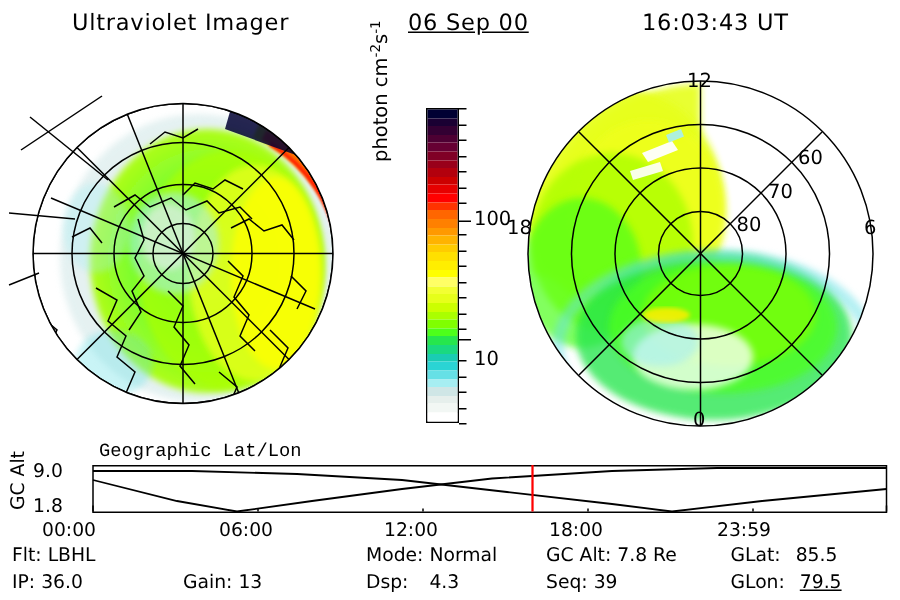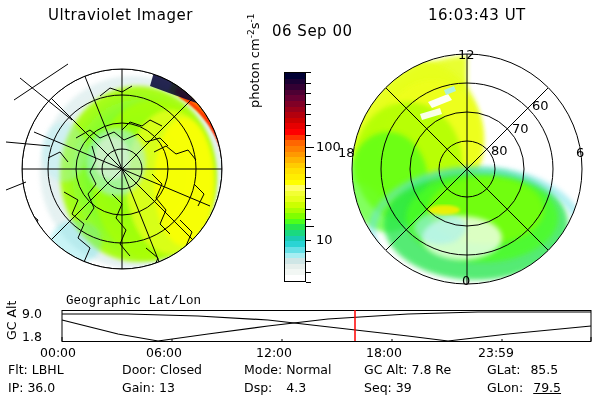--- a/index.html
+++ b/index.html
@@ -7,21 +7,21 @@
     width:600px;height:400px;background:#ffffff;overflow:hidden;
     font-family:"DejaVu Sans", sans-serif;
     color:#000;
   }
   #root{position:relative;width:600px;height:400px;}
 
   
   .hdr{position:absolute;top:6px;left:0;width:600px;height:26px;}
   .hdr span{position:absolute;font-size:15px;letter-spacing:.5px;white-space:nowrap;}
   .hdr .t-title{left:48px;top:0;}
-  .hdr .t-date{left:272px;top:16px;}
+  .hdr .t-date{left:272px;top:0;text-decoration:underline;}
   .hdr .t-time{left:428px;top:0;}
 
   
   .globe-wrap{position:absolute;left:4px;top:42px;width:250px;height:255px;}
   .globe-wrap svg{display:block;}
 
   
   .cbar{position:absolute;left:284px;top:72px;width:22px;height:210px;}
   .cbar .bar{position:absolute;left:0;top:0;width:22px;height:210px;
              border:1px solid #000;box-sizing:border-box;}
@@ -314,40 +314,36 @@
       <path d="M 347 0 L 347 31" stroke="#ff0000" stroke-width="1.5"></path>
     </svg>
   </div>
 
   <div class="ts-title" style="left:66px;top:294px;font-family:Liberation Mono, monospace;">Geographic Lat/Lon</div>
 
   <div class="ylab" style="left:4px;top:340px;">GC Alt</div>
   <div class="axlab" style="left:22px;top:306px;">9.0</div>
   <div class="axlab" style="left:22px;top:329px;">1.8</div>
 
-  <div class="axlab" style="left:40px;top:345px;">00:00</div>
+  <div class="axlab" style="left:28px;top:345px;">00:00</div>
   <div class="axlab" style="left:146px;top:345px;">06:00</div>
   <div class="axlab" style="left:256px;top:345px;">12:00</div>
   <div class="axlab" style="left:366px;top:345px;text-align:center;">18:00</div>
   <div class="axlab" style="left:478px;top:345px;">23:59</div>
 
   <div class="foot">
     <div class="cell r1 c1">
       <span>Flt:</span>
       <span class="val">LBHL</span>
     </div>
     <div class="cell r2 c1">
       <span>IP:</span>
       <span class="val">36.0</span>
     </div>
 
-    <div class="cell r1 c2">
-      <span>Door:</span>
-      <span class="val">Closed</span>
-    </div>
     <div class="cell r2 c2">
       <span>Gain:</span>
       <span class="val">13</span>
     </div>
 
     <div class="cell r1 c3">
       <span>Mode:</span>
       <span class="val">Normal</span>
     </div>
     <div class="cell r2 c3">

